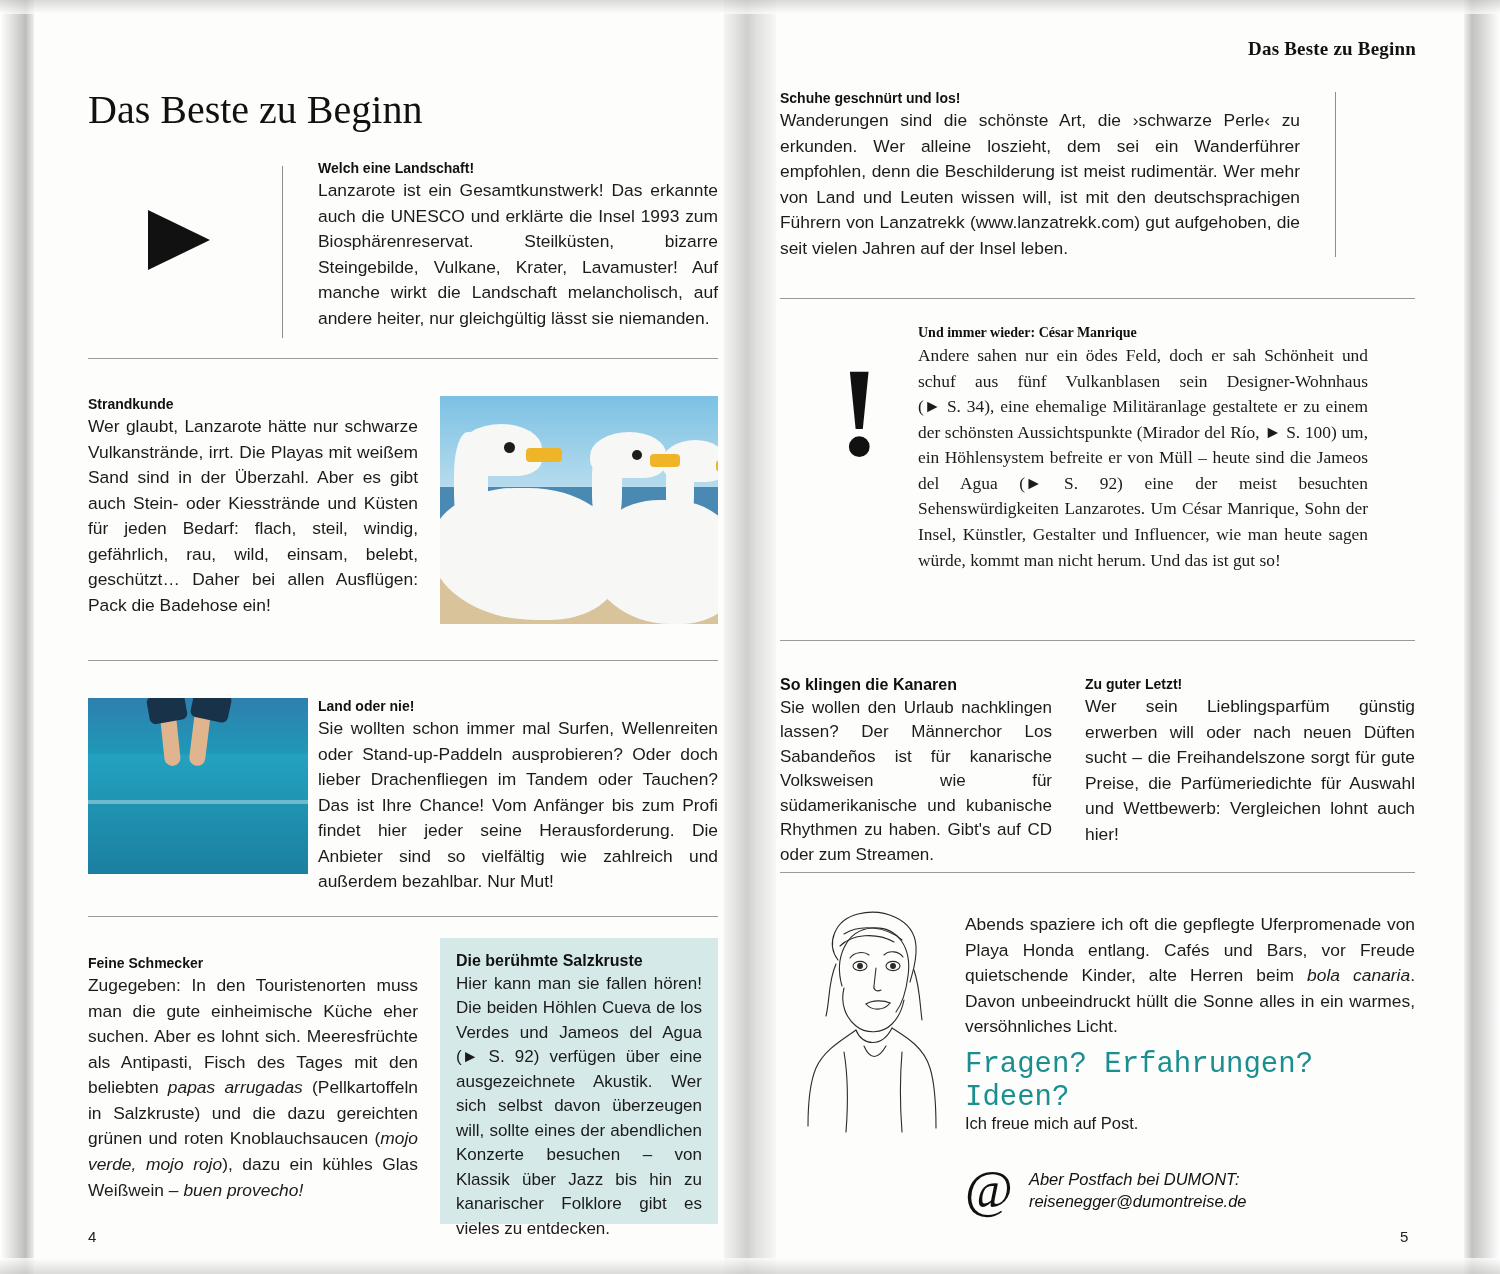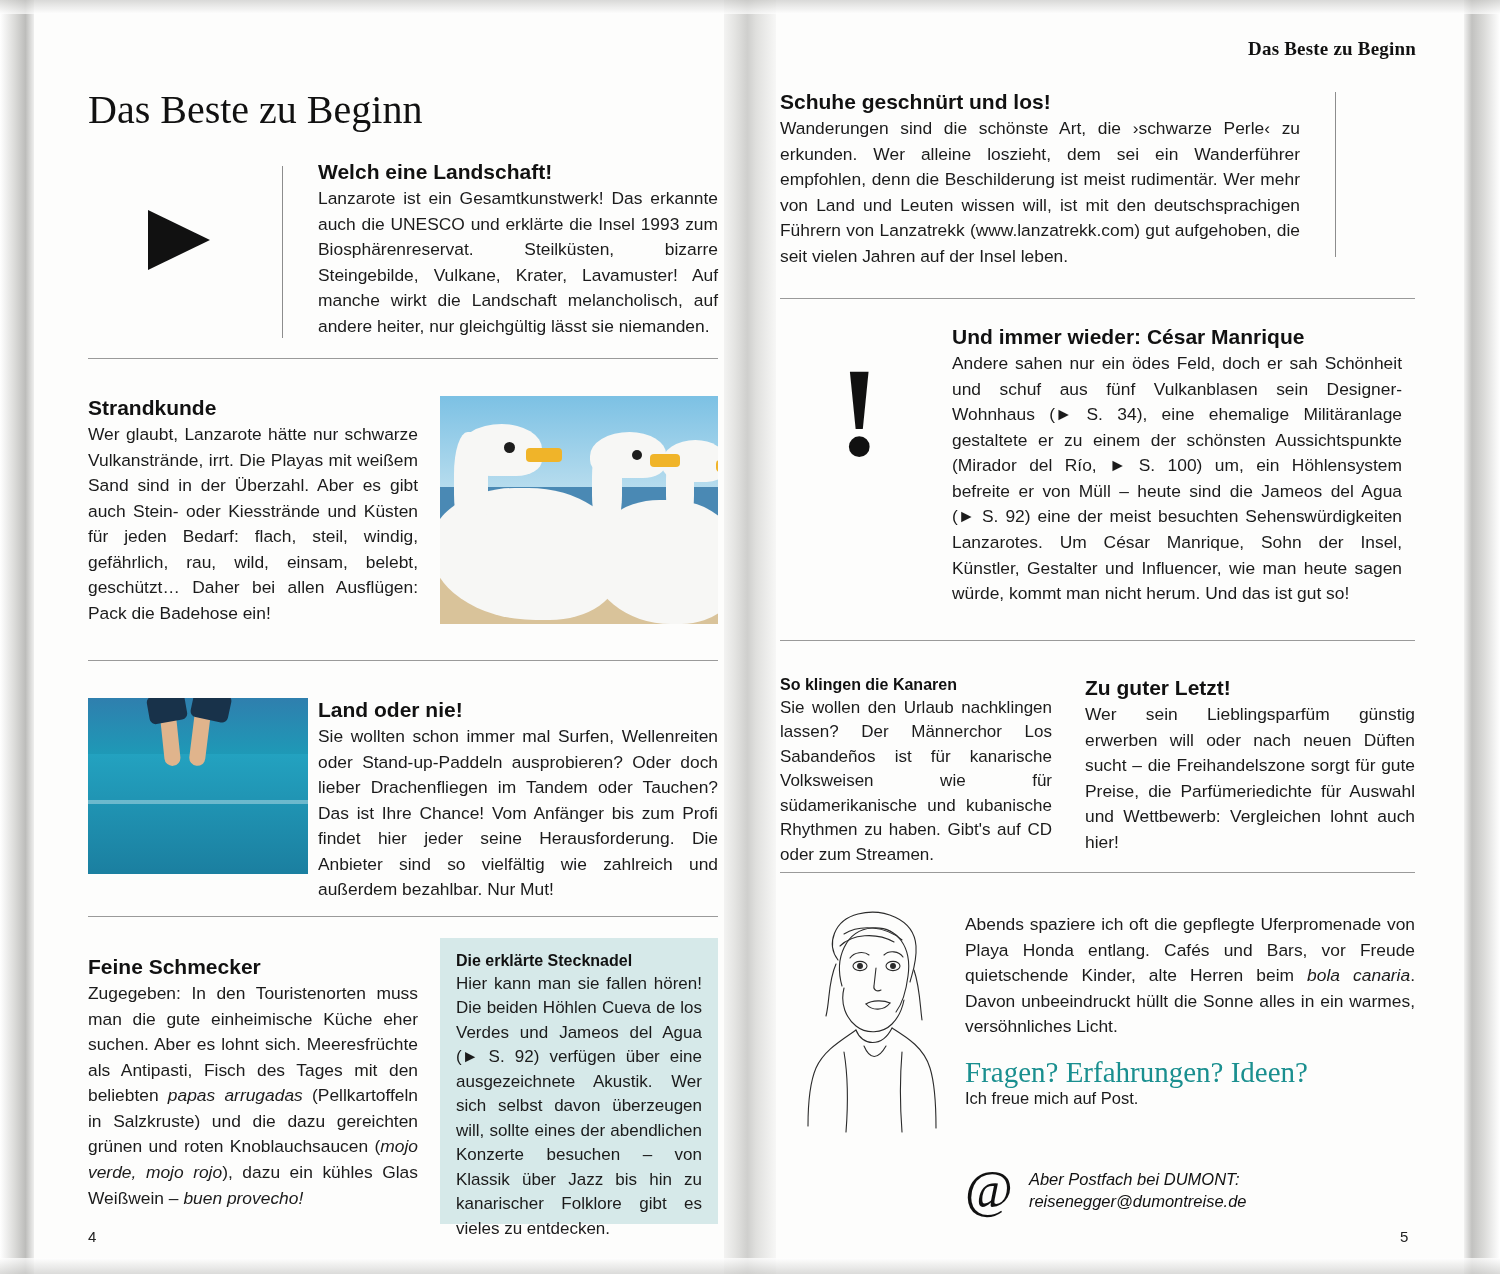--- a/index.html
+++ b/index.html
@@ -91,21 +91,21 @@
     line-height: 1.47;
     text-align: justify;
     color: #1b1b1b;
   }
   .body-text.small {
     font-size: 17px;
     line-height: 1.44;
   }
   .sub-head {
     font-weight: bold;
-    font-size: 21px;
+    font-size: 14px;
     color: #111;
     margin: 0 0 2px 0;
   }
   .sub-head.small {
     font-size: 16px;
   }
   em { font-style: italic; }
 
   hr.rule {
     border: none;
@@ -162,40 +162,40 @@
 
   
   #schuhe { left: 780px; top: 90px; width: 520px; }
   .side-rule-right {
     position: absolute;
     left: 1335px; top: 92px;
     width: 1px; height: 165px;
     background: #8d8d8d;
   }
 
-  #manrique { left: 952px; top: 325px; width: 450px; }
+  #manrique { left: 918px; top: 325px; width: 450px; font-family: Liberation Serif, serif; }
   .excl {
     position: absolute;
     left: 838px; top: 360px;
     font-family: "Liberation Serif", serif;
     font-size: 128px;
     font-weight: bold;
     line-height: .82;
     color: #111;
   }
 
   #kanaren { left: 780px; top: 676px; width: 272px; }
   #letzt { left: 1085px; top: 676px; width: 330px; }
 
   #abends { left: 965px; top: 912px; width: 450px; }
   .teal-head {
-    font-family: Liberation Serif, serif;
+    font-family: Liberation Mono, monospace;
     font-size: 29px;
     color: #1a8f8f;
-    margin-top: 16px;
+    margin-top: 8px;
   }
   .post-line {
     font-size: 16.5px;
   }
   .at-block {
     position: absolute;
     left: 965px; top: 1164px;
     display: flex;
     align-items: center;
     gap: 16px;
@@ -293,21 +293,21 @@
   </div>
 
   <hr class="rule" style="left:88px; top:916px; width:630px;">
 
   <div class="blk" id="schmecker">
     <div class="sub-head">Feine Schmecker</div>
     <div class="body-text"><span>Zugegeben: In den Touristenorten muss man die gute einheimische Küche eher suchen. Aber es lohnt sich. Meeresfrüchte als Antipasti, Fisch des Tages mit den beliebten </span><em>papas arrugadas</em><span> (Pellkartoffeln in Salzkruste) und die dazu gereichten grünen und roten Knoblauchsaucen (</span><em>mojo verde, mojo rojo</em><span>), dazu ein kühles Glas Weißwein – </span><em>buen provecho!</em></div>
   </div>
 
   <div class="tinted">
-    <div class="sub-head small">Die erklärte Stecknadel</div>
+    <div class="sub-head small">Die berühmte Salzkruste</div>
     <div class="body-text small"><span>Hier kann man sie fallen hören! Die beiden Höhlen Cueva de los Verdes und Jameos del Agua (</span><span class="ref">► S. 92</span><span>) verfügen über eine ausgezeichnete Akustik. Wer sich selbst davon überzeugen will, sollte eines der abendlichen Konzerte besuchen – von Klassik über Jazz bis hin zu kanarischer Folklore gibt es vieles zu entdecken.</span></div>
   </div>
 
   <div class="page-num" style="left:88px; top:1228px;">4</div>
 
   <div class="running-head">Das Beste zu Beginn</div>
 
   <div class="side-rule-right"></div>
 
   <div class="blk" id="schuhe">

